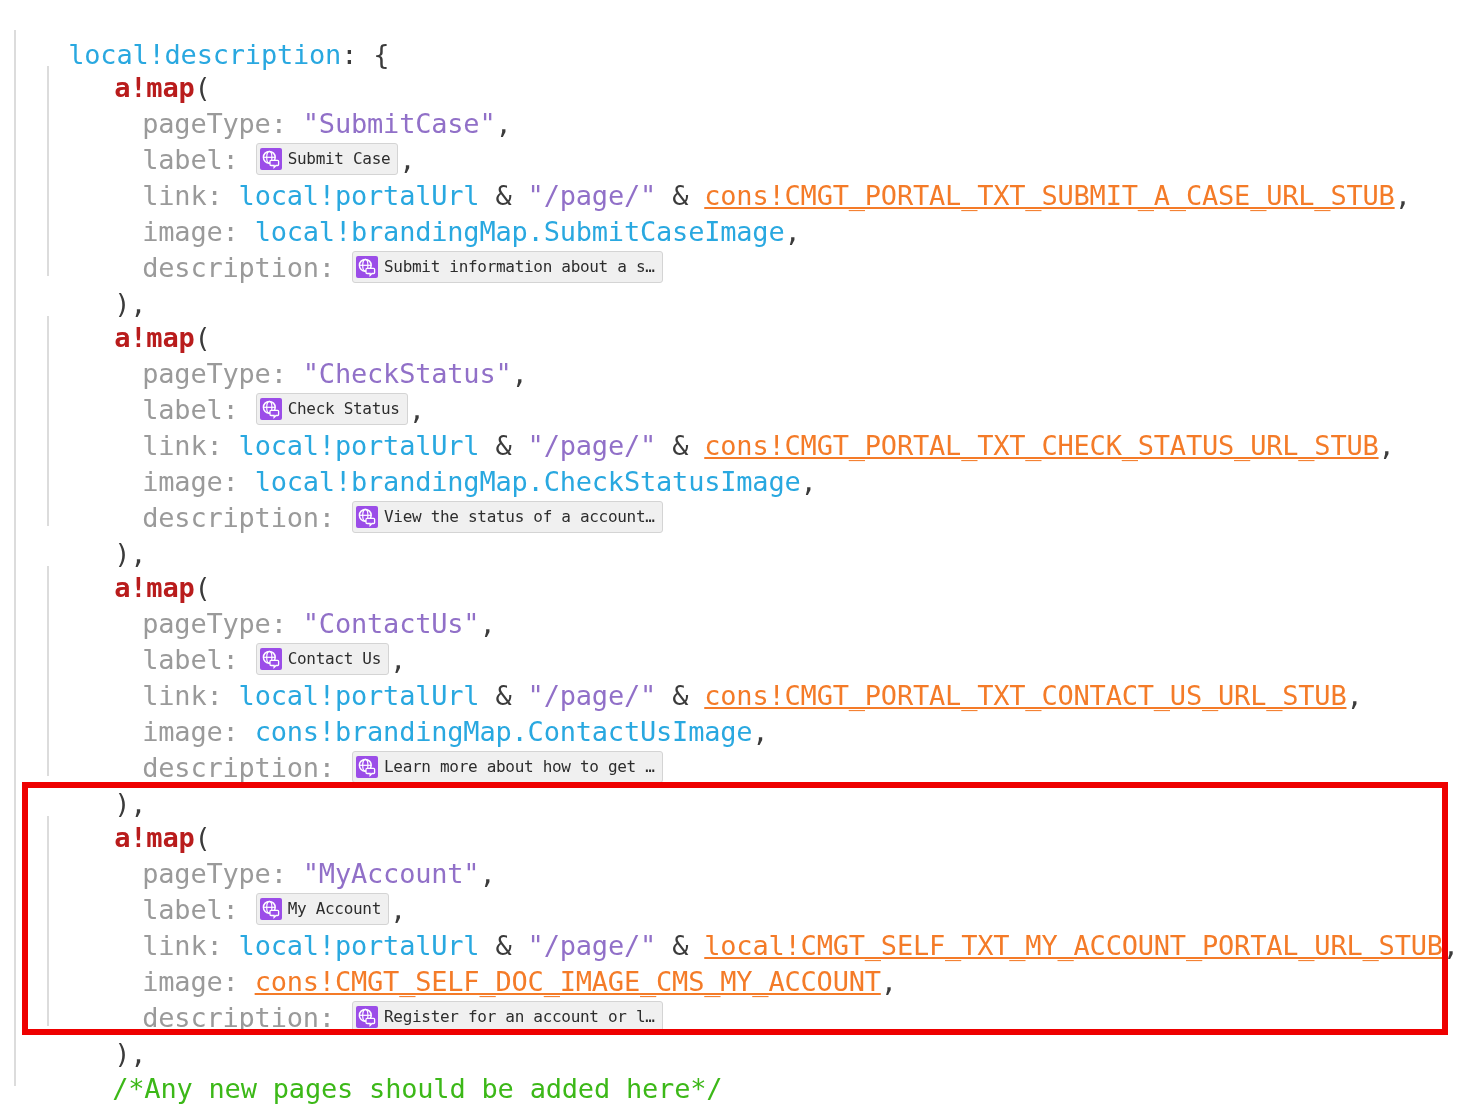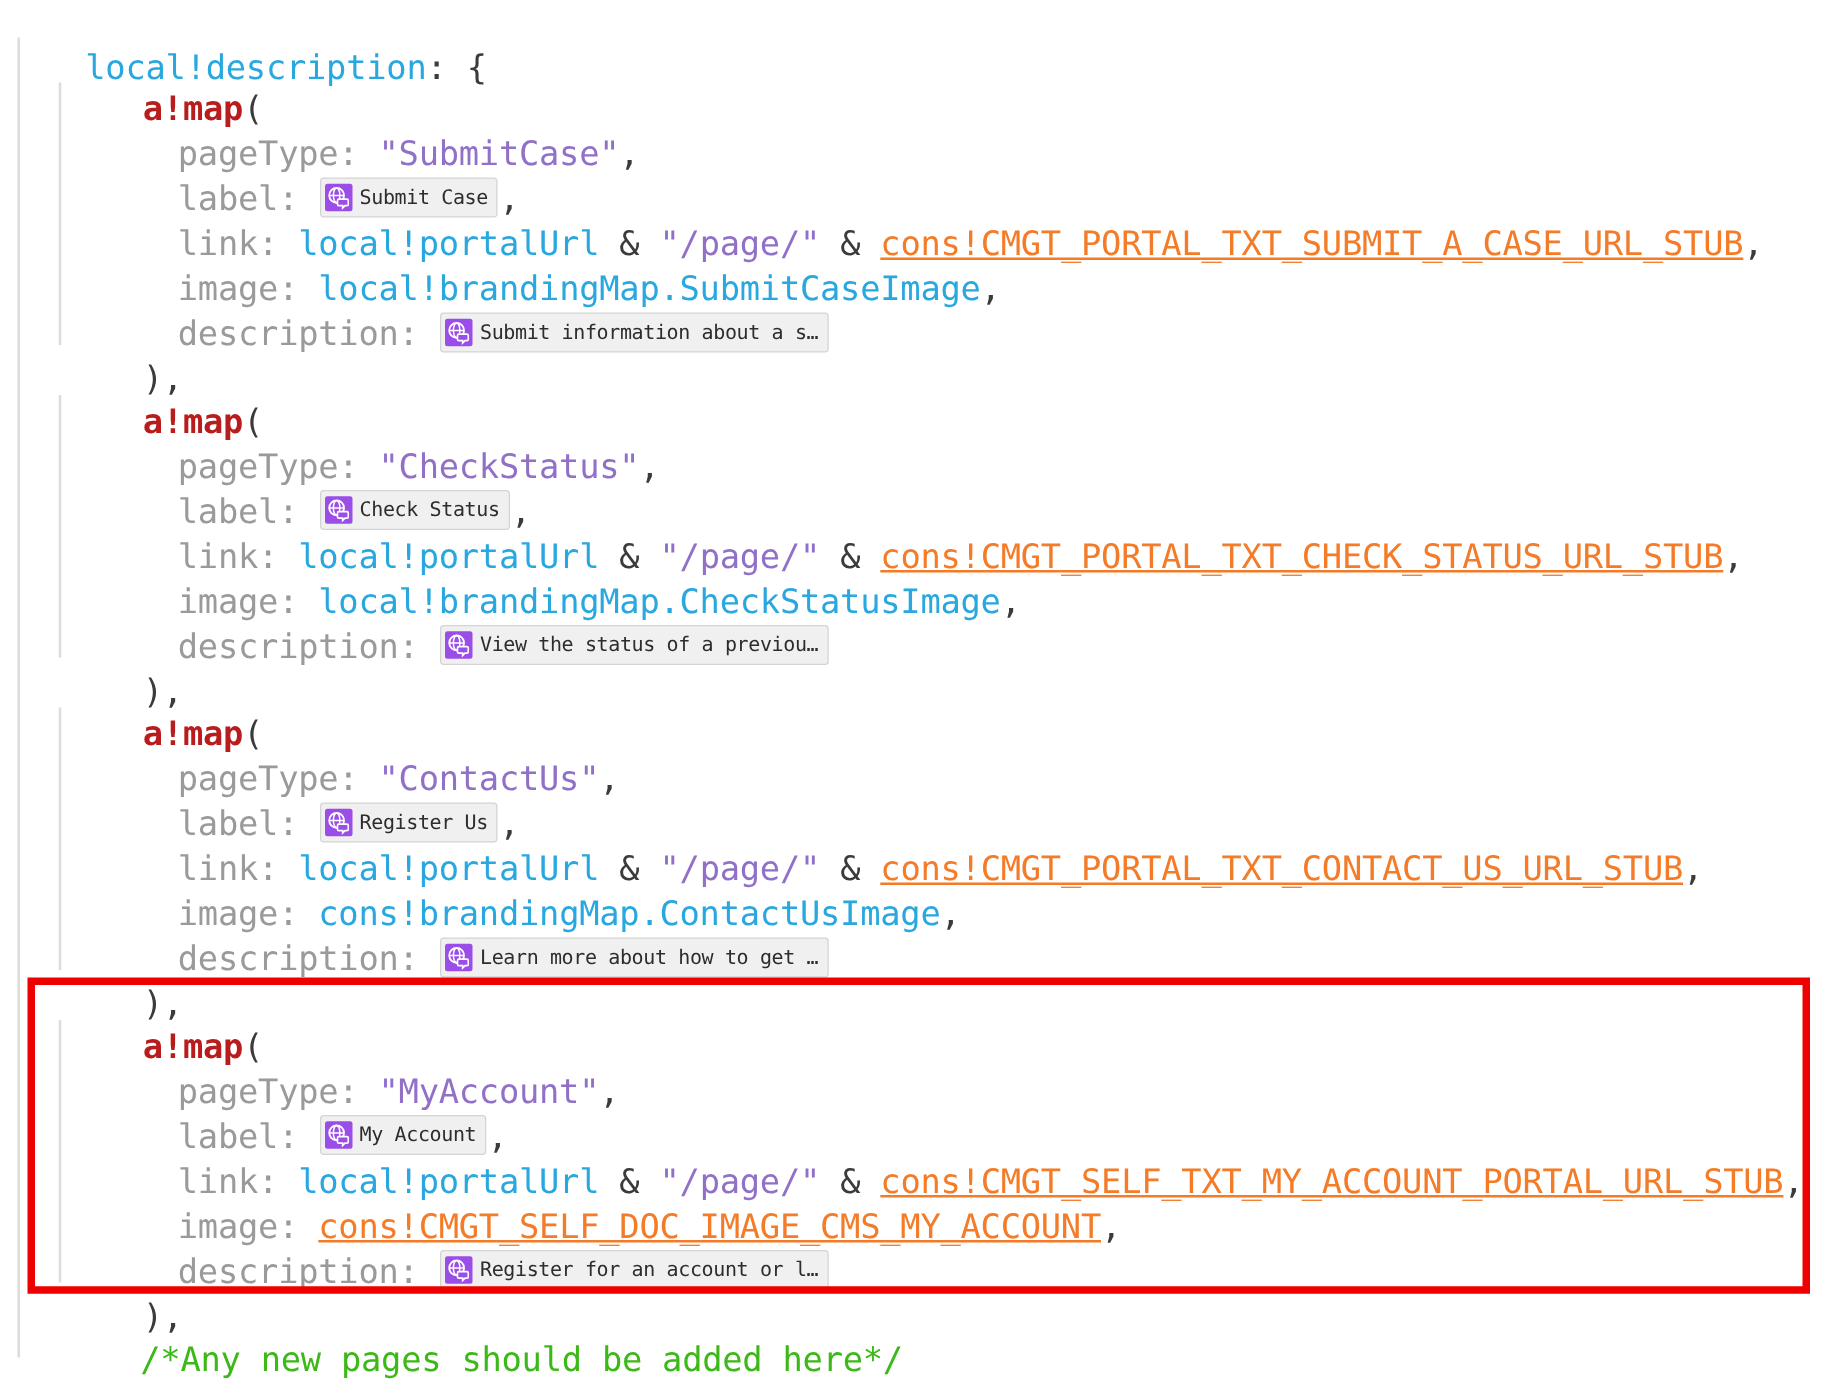--- a/index.html
+++ b/index.html
@@ -165,39 +165,39 @@
   </div>
   <div class="line" style="top:427px;">
     <span class="ind" style="width:78px;"></span><span class="k-key">image:</span><span> </span><span class="k-local">local!brandingMap.CheckStatusImage</span><span class="k-punct">,</span>
   </div>
   <div class="line" style="top:463px;">
     <span class="ind" style="width:78px;"></span><span class="k-key">description:</span><span> </span><span class="chip"><span class="globe"><svg viewBox="0 0 22 22">
             <circle cx="9.3" cy="9.3" r="5.9" fill="none" stroke="#ffffff" stroke-width="1.5"></circle>
             <ellipse cx="9.3" cy="9.3" rx="2.6" ry="5.9" fill="none" stroke="#ffffff" stroke-width="1.2"></ellipse>
             <line x1="3.4" y1="9.3" x2="15.2" y2="9.3" stroke="#ffffff" stroke-width="1.2"></line>
             <path d="M11 12.3 h6.6 a1 1 0 0 1 1 1 v3.2 a1 1 0 0 1 -1 1 h-1.6 l-1.9 1.9 v-1.9 h-3.1 a1 1 0 0 1 -1 -1 v-3.2 a1 1 0 0 1 1 -1 z" fill="#9b4de8" stroke="#ffffff" stroke-width="1.3"></path>
-          </svg></span><span class="chip-text">View the status of a previou…</span></span>
+          </svg></span><span class="chip-text">View the status of a account…</span></span>
   </div>
   <div class="line" style="top:499px;">
     <span class="ind" style="width:50px;"></span><span class="k-punct">),</span>
   </div>
 
   <div class="line" style="top:533px;">
     <span class="ind" style="width:50px;"></span><span class="k-fn">a!map</span><span class="k-punct">(</span>
   </div>
   <div class="line" style="top:569px;">
     <span class="ind" style="width:78px;"></span><span class="k-key">pageType:</span><span> </span><span class="k-str">"ContactUs"</span><span class="k-punct">,</span>
   </div>
   <div class="line" style="top:605px;">
     <span class="ind" style="width:78px;"></span><span class="k-key">label:</span><span> </span><span class="chip"><span class="globe"><svg viewBox="0 0 22 22">
             <circle cx="9.3" cy="9.3" r="5.9" fill="none" stroke="#ffffff" stroke-width="1.5"></circle>
             <ellipse cx="9.3" cy="9.3" rx="2.6" ry="5.9" fill="none" stroke="#ffffff" stroke-width="1.2"></ellipse>
             <line x1="3.4" y1="9.3" x2="15.2" y2="9.3" stroke="#ffffff" stroke-width="1.2"></line>
             <path d="M11 12.3 h6.6 a1 1 0 0 1 1 1 v3.2 a1 1 0 0 1 -1 1 h-1.6 l-1.9 1.9 v-1.9 h-3.1 a1 1 0 0 1 -1 -1 v-3.2 a1 1 0 0 1 1 -1 z" fill="#9b4de8" stroke="#ffffff" stroke-width="1.3"></path>
-          </svg></span><span class="chip-text">Register Us</span></span><span class="k-punct">,</span>
+          </svg></span><span class="chip-text">Contact Us</span></span><span class="k-punct">,</span>
   </div>
   <div class="line" style="top:641px;">
     <span class="ind" style="width:78px;"></span><span class="k-key">link:</span><span> </span><span class="k-local">local!portalUrl</span><span> </span><span class="k-op">&amp;</span><span> </span><span class="k-str">"/page/"</span><span> </span><span class="k-op">&amp;</span><span> </span><span class="k-cons">cons!CMGT_PORTAL_TXT_CONTACT_US_URL_STUB</span><span class="k-punct">,</span>
   </div>
   <div class="line" style="top:677px;">
     <span class="ind" style="width:78px;"></span><span class="k-key">image:</span><span> </span><span class="k-local">cons!brandingMap.ContactUsImage</span><span class="k-punct">,</span>
   </div>
   <div class="line" style="top:713px;">
     <span class="ind" style="width:78px;"></span><span class="k-key">description:</span><span> </span><span class="chip"><span class="globe"><svg viewBox="0 0 22 22">
             <circle cx="9.3" cy="9.3" r="5.9" fill="none" stroke="#ffffff" stroke-width="1.5"></circle>
@@ -218,21 +218,21 @@
   </div>
   <div class="line" style="top:855px;">
     <span class="ind" style="width:78px;"></span><span class="k-key">label:</span><span> </span><span class="chip"><span class="globe"><svg viewBox="0 0 22 22">
             <circle cx="9.3" cy="9.3" r="5.9" fill="none" stroke="#ffffff" stroke-width="1.5"></circle>
             <ellipse cx="9.3" cy="9.3" rx="2.6" ry="5.9" fill="none" stroke="#ffffff" stroke-width="1.2"></ellipse>
             <line x1="3.4" y1="9.3" x2="15.2" y2="9.3" stroke="#ffffff" stroke-width="1.2"></line>
             <path d="M11 12.3 h6.6 a1 1 0 0 1 1 1 v3.2 a1 1 0 0 1 -1 1 h-1.6 l-1.9 1.9 v-1.9 h-3.1 a1 1 0 0 1 -1 -1 v-3.2 a1 1 0 0 1 1 -1 z" fill="#9b4de8" stroke="#ffffff" stroke-width="1.3"></path>
           </svg></span><span class="chip-text">My Account</span></span><span class="k-punct">,</span>
   </div>
   <div class="line" style="top:891px;">
-    <span class="ind" style="width:78px;"></span><span class="k-key">link:</span><span> </span><span class="k-local">local!portalUrl</span><span> </span><span class="k-op">&amp;</span><span> </span><span class="k-str">"/page/"</span><span> </span><span class="k-op">&amp;</span><span> </span><span class="k-cons">cons!CMGT_SELF_TXT_MY_ACCOUNT_PORTAL_URL_STUB</span><span class="k-punct">,</span>
+    <span class="ind" style="width:78px;"></span><span class="k-key">link:</span><span> </span><span class="k-local">local!portalUrl</span><span> </span><span class="k-op">&amp;</span><span> </span><span class="k-str">"/page/"</span><span> </span><span class="k-op">&amp;</span><span> </span><span class="k-cons">local!CMGT_SELF_TXT_MY_ACCOUNT_PORTAL_URL_STUB</span><span class="k-punct">,</span>
   </div>
   <div class="line" style="top:927px;">
     <span class="ind" style="width:78px;"></span><span class="k-key">image:</span><span> </span><span class="k-cons">cons!CMGT_SELF_DOC_IMAGE_CMS_MY_ACCOUNT</span><span class="k-punct">,</span>
   </div>
   <div class="line" style="top:963px;">
     <span class="ind" style="width:78px;"></span><span class="k-key">description:</span><span> </span><span class="chip"><span class="globe"><svg viewBox="0 0 22 22">
             <circle cx="9.3" cy="9.3" r="5.9" fill="none" stroke="#ffffff" stroke-width="1.5"></circle>
             <ellipse cx="9.3" cy="9.3" rx="2.6" ry="5.9" fill="none" stroke="#ffffff" stroke-width="1.2"></ellipse>
             <line x1="3.4" y1="9.3" x2="15.2" y2="9.3" stroke="#ffffff" stroke-width="1.2"></line>
             <path d="M11 12.3 h6.6 a1 1 0 0 1 1 1 v3.2 a1 1 0 0 1 -1 1 h-1.6 l-1.9 1.9 v-1.9 h-3.1 a1 1 0 0 1 -1 -1 v-3.2 a1 1 0 0 1 1 -1 z" fill="#9b4de8" stroke="#ffffff" stroke-width="1.3"></path>

